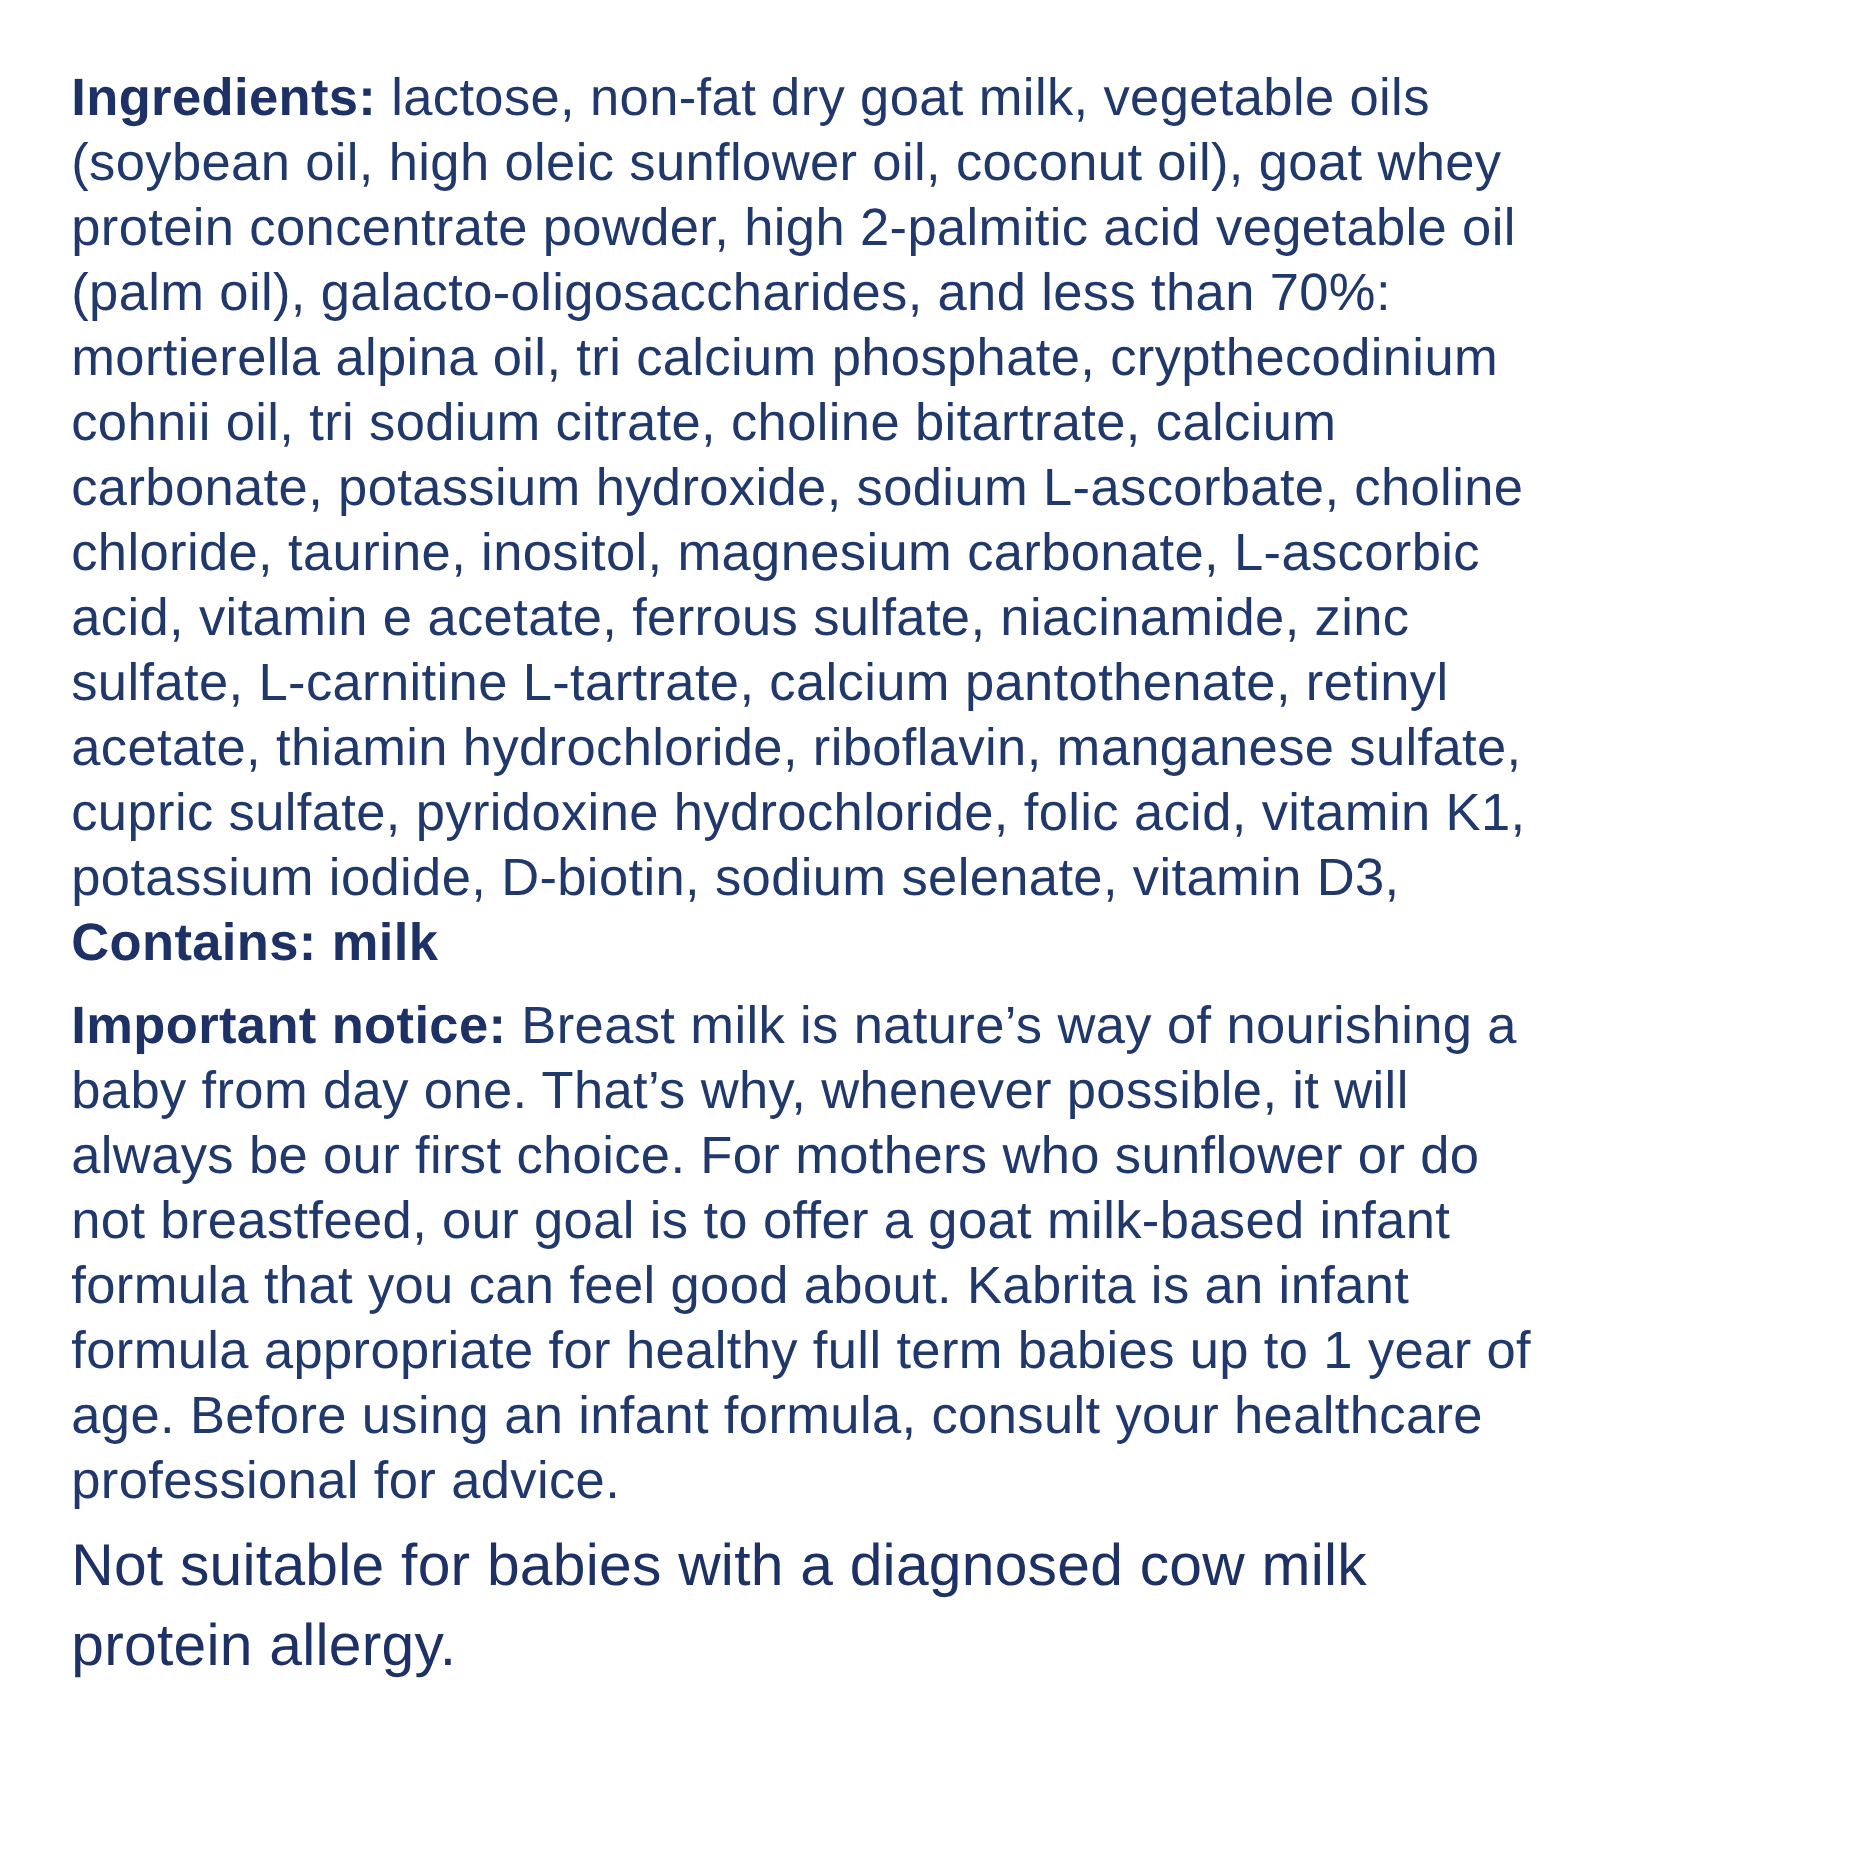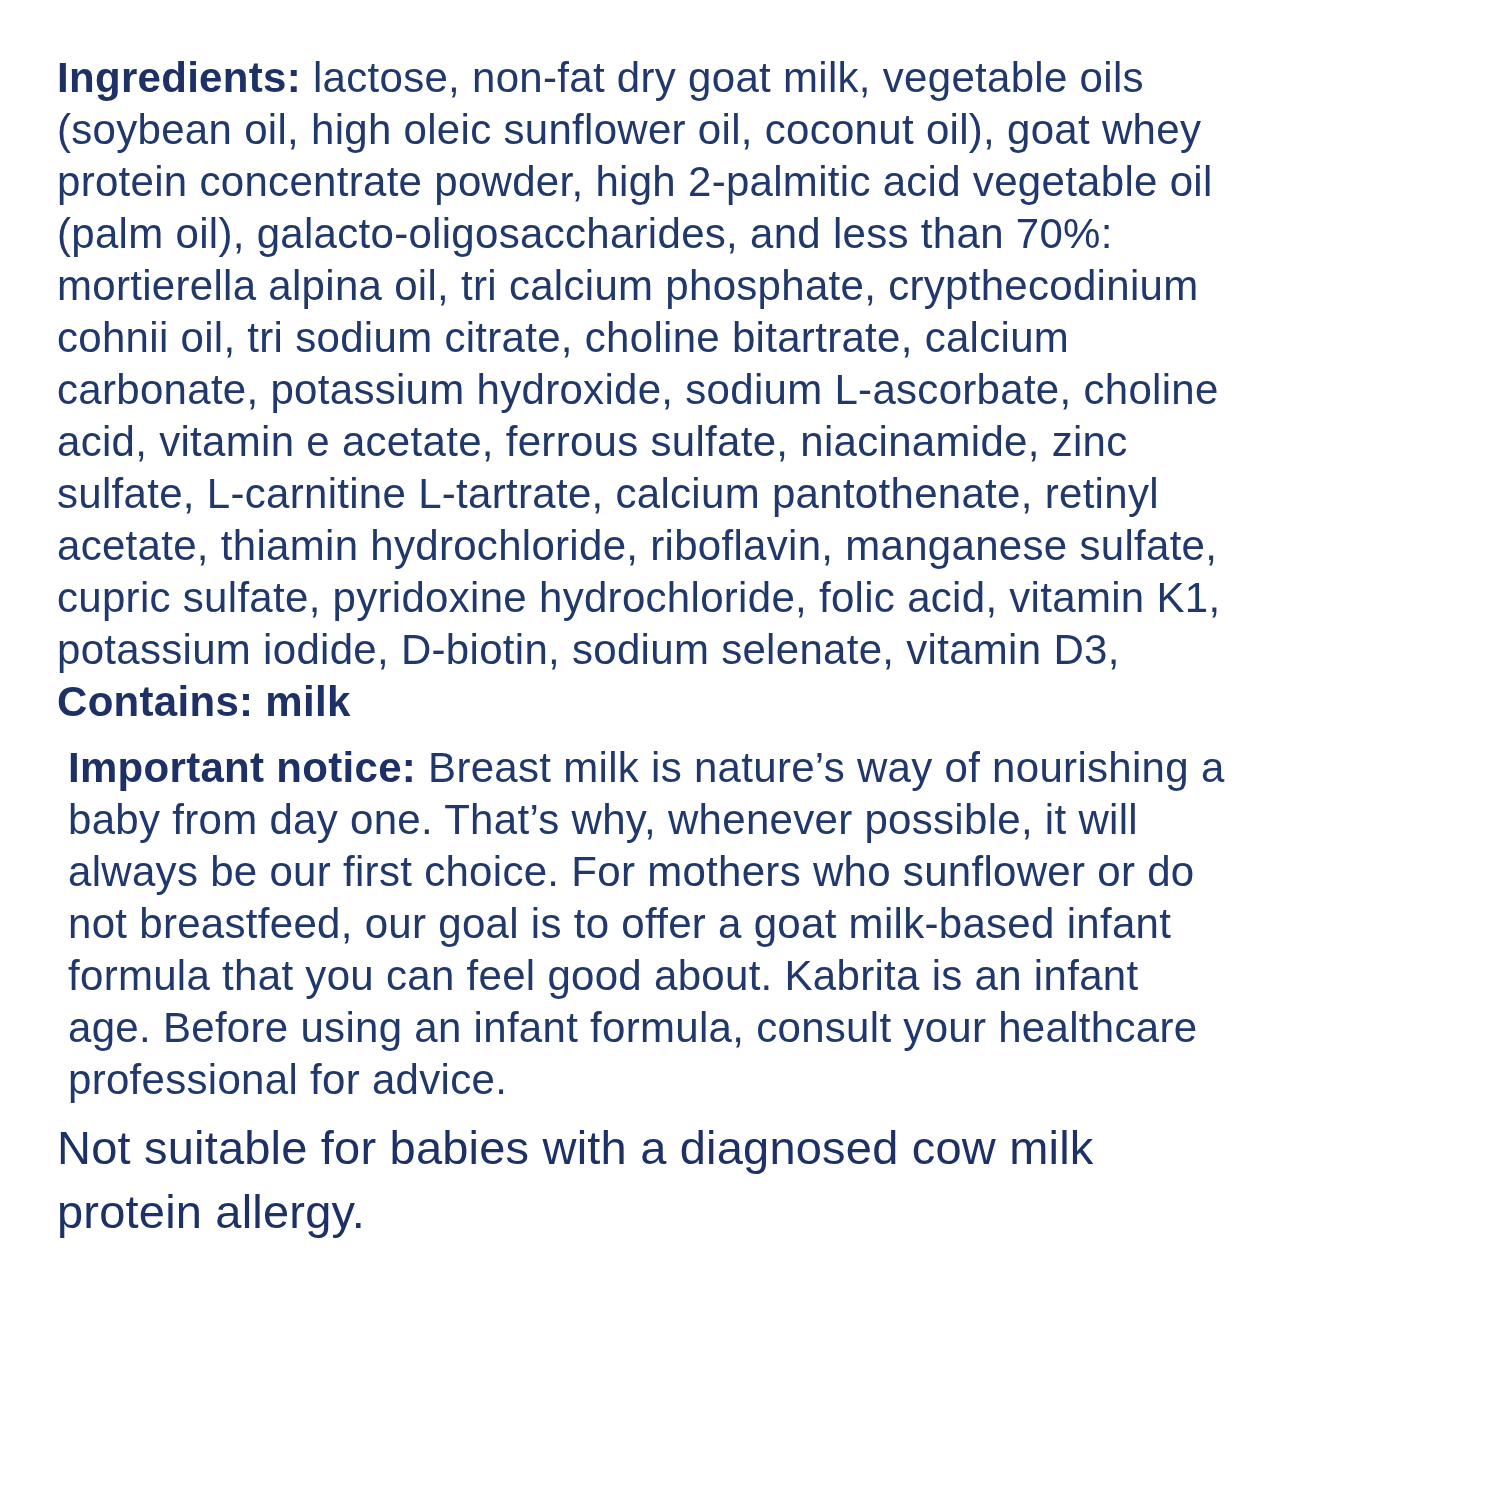--- a/index.html
+++ b/index.html
@@ -32,21 +32,20 @@
   .bold-lead {
     font-weight: bold;
     color: #1d3166;
   }
   .bold-line {
     font-weight: bold;
     color: #1d3166;
   }
   .notice-block {
     margin-top: 14px;
-    margin-left: 11px;
   }
   .warning-block {
     margin-top: 10px;
   }
   .warning-block .line {
     font-size: 47px;
     line-height: 64px;
     font-weight: normal;
     color: #1d3166;
     letter-spacing: 0.2px;
@@ -59,37 +58,39 @@
   <div class="label-panel">
 
     <div class="para">
       <span class="line"><span class="bold-lead">Ingredients:</span><span> lactose, non-fat dry goat milk, vegetable oils</span></span>
       <span class="line">(soybean oil, high oleic sunflower oil, coconut oil), goat whey</span>
       <span class="line">protein concentrate powder, high 2-palmitic acid vegetable oil</span>
       <span class="line">(palm oil), galacto-oligosaccharides, and less than 70%:</span>
       <span class="line">mortierella alpina oil, tri calcium phosphate, crypthecodinium</span>
       <span class="line">cohnii oil, tri sodium citrate, choline bitartrate, calcium</span>
       <span class="line">carbonate, potassium hydroxide, sodium L-ascorbate, choline</span>
+      <span class="line">chloride, taurine, inositol, magnesium carbonate, L-ascorbic</span>
       <span class="line">acid, vitamin e acetate, ferrous sulfate, niacinamide, zinc</span>
       <span class="line">sulfate, L-carnitine L-tartrate, calcium pantothenate, retinyl</span>
       <span class="line">acetate, thiamin hydrochloride, riboflavin, manganese sulfate,</span>
       <span class="line">cupric sulfate, pyridoxine hydrochloride, folic acid, vitamin K1,</span>
       <span class="line">potassium iodide, D-biotin, sodium selenate, vitamin D3,</span>
     </div>
 
     <div class="para">
       <span class="line bold-line">Contains: milk</span>
     </div>
 
     <div class="para notice-block">
       <span class="line"><span class="bold-lead">Important notice:</span><span> Breast milk is nature’s way of nourishing a</span></span>
       <span class="line">baby from day one. That’s why, whenever possible, it will</span>
       <span class="line">always be our first choice. For mothers who sunflower or do</span>
       <span class="line">not breastfeed, our goal is to offer a goat milk-based infant</span>
       <span class="line">formula that you can feel good about. Kabrita is an infant</span>
+      <span class="line">formula appropriate for healthy full term babies up to 1 year of</span>
       <span class="line">age. Before using an infant formula, consult your healthcare</span>
       <span class="line">professional for advice.</span>
     </div>
 
     <div class="para warning-block">
       <span class="line">Not suitable for babies with a diagnosed cow milk</span>
       <span class="line">protein allergy.</span>
     </div>
 
   </div>

